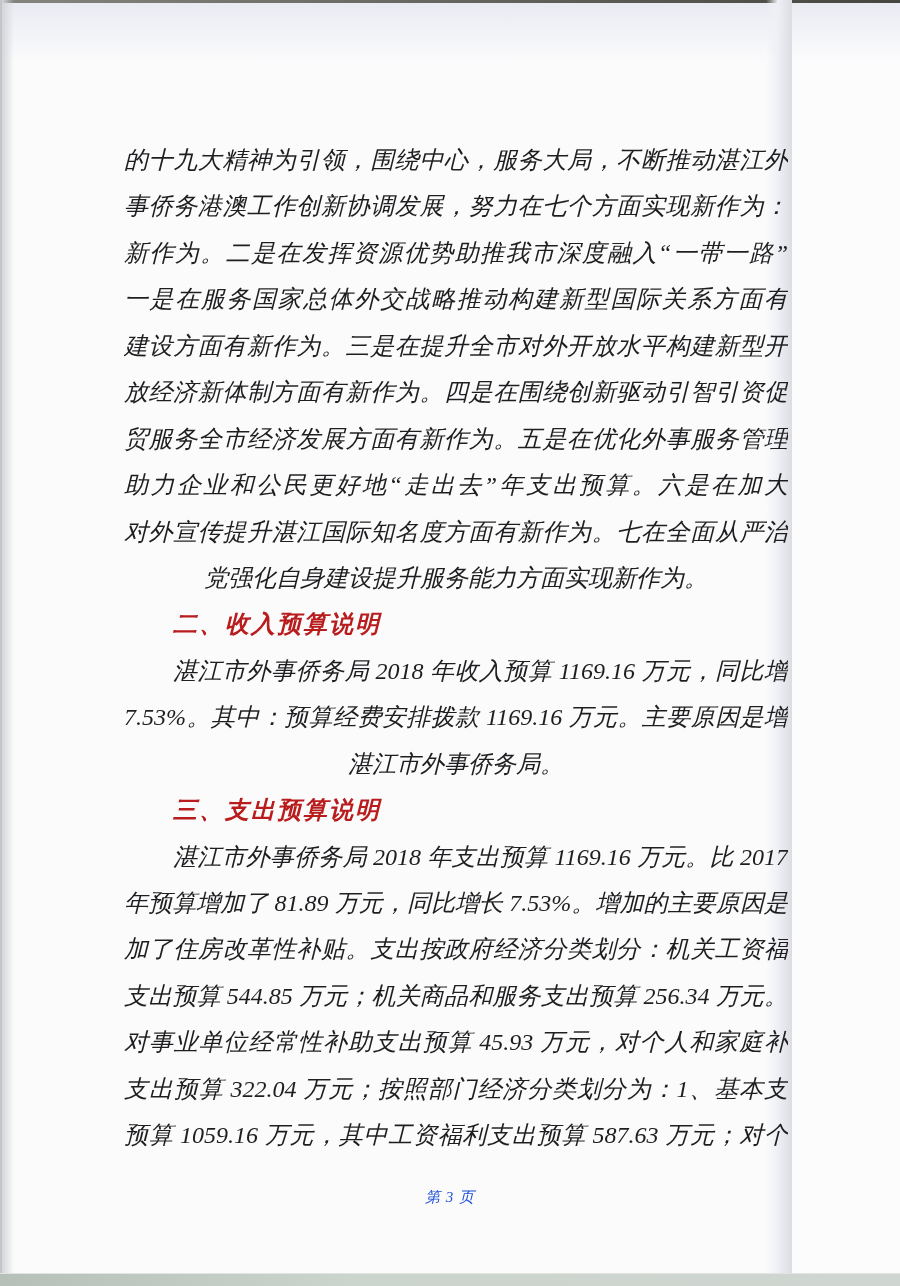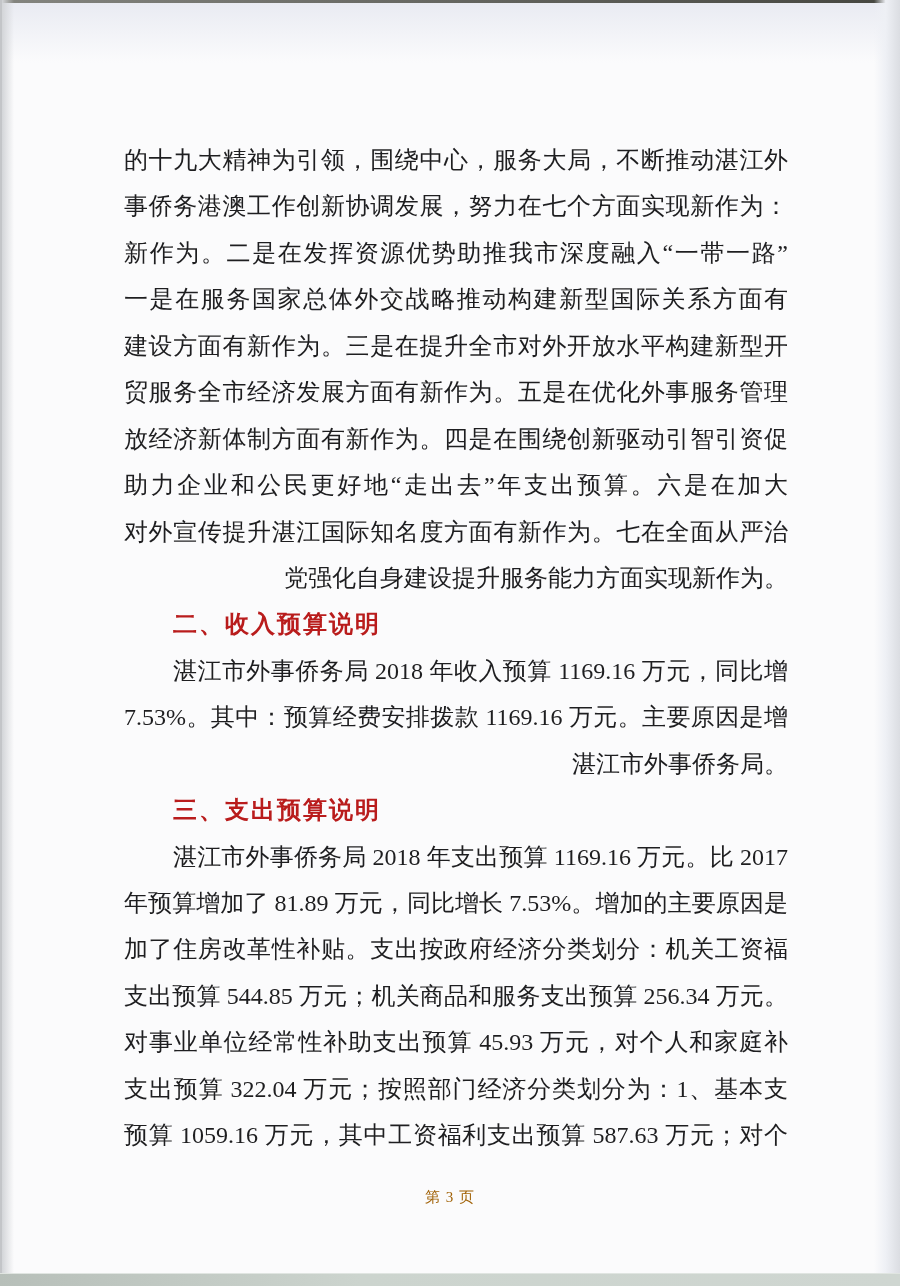--- a/index.html
+++ b/index.html
@@ -4,22 +4,23 @@
 <style>
   html, body { margin: 0; padding: 0; }
   body {
     width: 900px; height: 1286px;
     background: #fcfcfd;
     overflow: hidden;
     font-family: "Liberation Serif", "DejaVu Serif", serif;
   }
   .page {
     position: relative;
-    width: 900px; height: 1286px;
+    width: 792px; height: 1286px;
     background: #fbfbfc;
+    font-style: italic;
   }
   
   .edge-top {
     position: absolute; top: 0; left: 0; width: 900px; height: 3px;
     background: linear-gradient(to right, #84857f, #62635d 55%, #45463f);
   }
   .edge-top-haze {
     position: absolute; top: 3px; left: 0; width: 900px; height: 60px;
     background: linear-gradient(to bottom, #e9ebf2, rgba(252,252,253,0));
   }
@@ -49,57 +50,57 @@
     line-height: 46.45px;
     font-size: 24px;
     white-space: normal;
     overflow: hidden;
   }
   .just {
     text-align: justify;
     text-align-last: justify;
     text-justify: inter-character;
   }
-  .end { text-align: right; }
+  .end { text-align: center; }
   .ind { text-indent: 49px; }
   .head {
     font-family: "Liberation Sans", "DejaVu Sans", sans-serif;
     font-weight: bold;
     padding-left: 49px;
     letter-spacing: 2px;
     color: #b91c1c;
   }
   .footer {
     position: absolute;
     top: 1188px; left: 0; width: 900px;
     text-align: center;
     font-size: 15px;
-    color: #a16207;
+    color: #1d4ed8;
     letter-spacing: 1px;
   }
 </style>
 </head>
 <body>
 
 <div class="page">
 
   <div class="edge-top"></div>
   <div class="edge-top-haze"></div>
   <div class="edge-left"></div>
   <div class="edge-right"></div>
   <div class="edge-bottom"></div>
 
   <div class="textblock">
     <div class="line just">的十九大精神为引领，围绕中心，服务大局，不断推动湛江外</div>
     <div class="line just">事侨务港澳工作创新协调发展，努力在七个方面实现新作为：</div>
     <div class="line just">新作为。二是在发挥资源优势助推我市深度融入“一带一路”</div>
     <div class="line just">一是在服务国家总体外交战略推动构建新型国际关系方面有</div>
     <div class="line just">建设方面有新作为。三是在提升全市对外开放水平构建新型开</div>
+    <div class="line just">放经济新体制方面有新作为。四是在围绕创新驱动引智引资促</div>
     <div class="line just">贸服务全市经济发展方面有新作为。五是在优化外事服务管理</div>
-    <div class="line just">放经济新体制方面有新作为。四是在围绕创新驱动引智引资促</div>
     <div class="line just">助力企业和公民更好地“走出去”年支出预算。六是在加大</div>
     <div class="line just">对外宣传提升湛江国际知名度方面有新作为。七在全面从严治</div>
     <div class="line end">党强化自身建设提升服务能力方面实现新作为。</div>
     <div class="line head">二、收入预算说明</div>
     <div class="line just ind">湛江市外事侨务局 2018 年收入预算 1169.16 万元，同比增长</div>
     <div class="line just">7.53%。其中：预算经费安排拨款 1169.16 万元。主要原因是增加</div>
     <div class="line end">湛江市外事侨务局。</div>
     <div class="line head">三、支出预算说明</div>
     <div class="line just ind">湛江市外事侨务局 2018 年支出预算 1169.16 万元。比 2017</div>
     <div class="line just">年预算增加了 81.89 万元，同比增长 7.53%。增加的主要原因是增</div>

